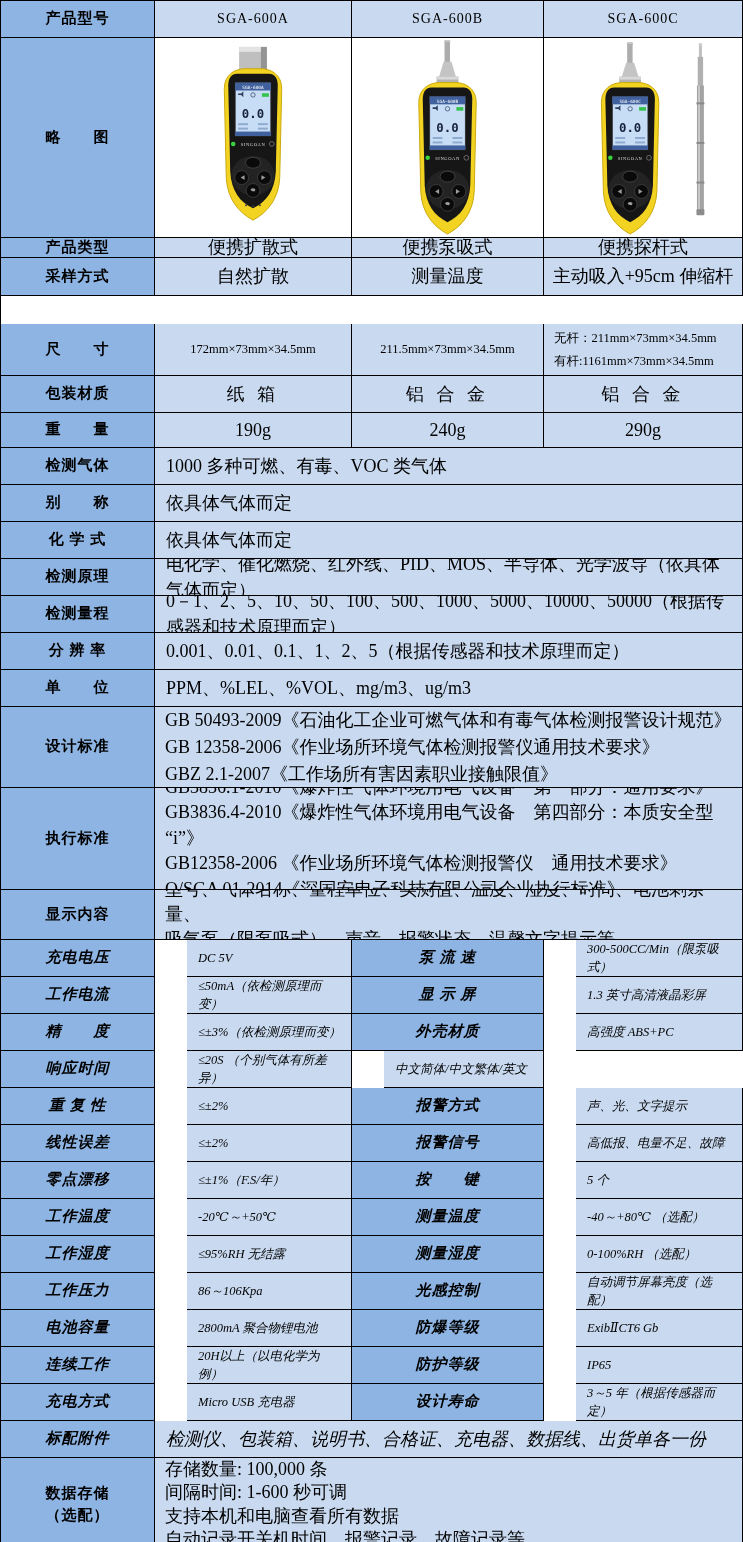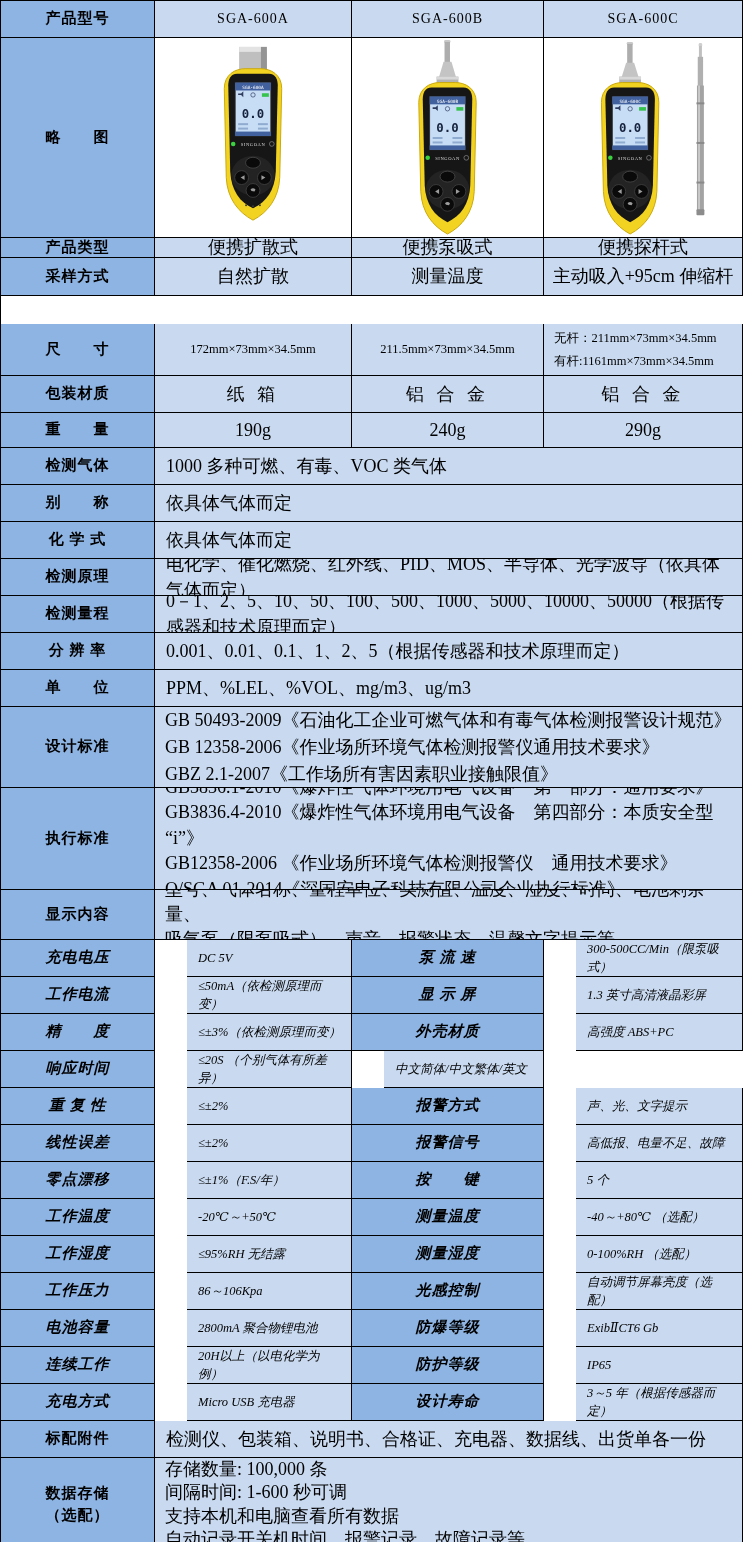--- a/index.html
+++ b/index.html
@@ -71,21 +71,21 @@
   #comp-rows .row:nth-child(5){height:35px;}
   #full-rows .row{height:37px;}
   #full-rows .row:nth-child(8){height:81px;}
   #full-rows .row:nth-child(8) .value{line-height:27px;}
   #full-rows .row:nth-child(9){height:102px;}
   #full-rows .row:nth-child(9) .value{line-height:25.5px;}
   #full-rows .row:nth-child(10){height:50px;}
   #full-rows .row:nth-child(10) .value{line-height:25px;}
   #dual-rows .row{height:37px;font-style:italic;}
   #dual-rows .value{font-size:12.5px;margin-left:32px;}
-  .acc-row{height:37px;}
+  .acc-row{height:37px;font-style:italic;}
   .storage-row{height:94px;}
   .storage-row .value{line-height:23.4px;}
   svg{display:block;}
   .scr-txt{font-family:"DejaVu Sans Mono",monospace;}
 </style>
 </head>
 <body>
 
 <div class="sheet">
 

